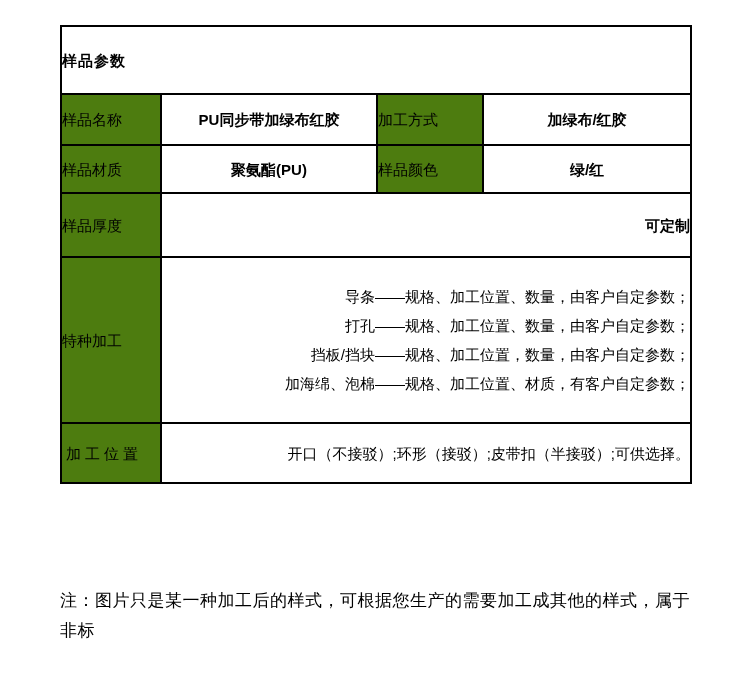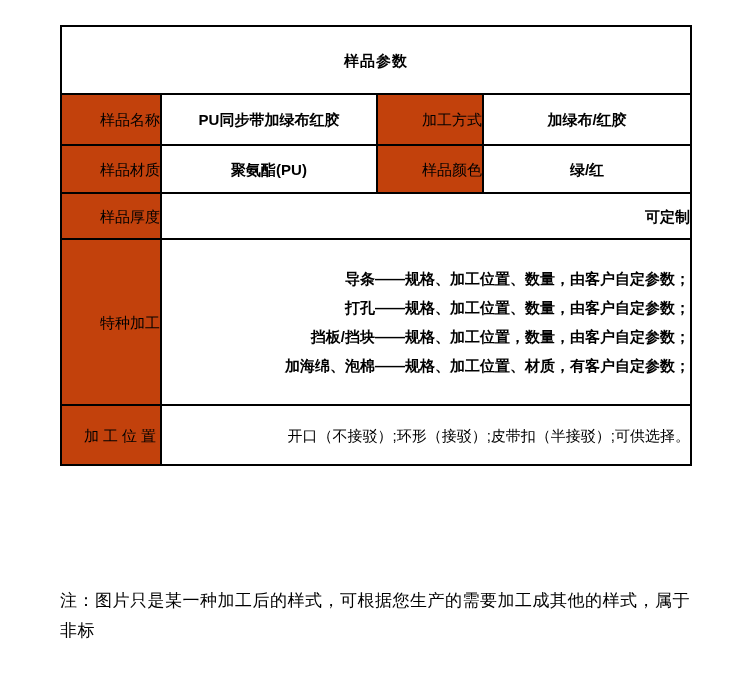--- a/index.html
+++ b/index.html
@@ -25,28 +25,27 @@
   .spec-table td {
     border: 2px solid #000000;
     padding: 0;
     vertical-align: middle;
     font-size: 15px;
     line-height: 1.4;
     word-break: break-all;
   }
   .title-cell {
     height: 66px;
-    text-align: center;
     font-size: 23px;
     font-weight: bold;
     letter-spacing: 1px;
   }
   .label-cell {
-    background: #c2410c;
-    text-align: right;
+    background: #4d7c0f;
+    text-align: left;
     font-weight: 400;
   }
   .label-spaced {
     letter-spacing: 4px;
     text-indent: 4px;
   }
   .value-bold {
     text-align: center;
     font-weight: bold;
     font-size: 16px;
@@ -56,25 +55,24 @@
     padding-left: 18px;
     padding-right: 10px;
     font-size: 16px;
   }
   .content-bold {
     font-weight: bold;
   }
   .multi-line div {
     line-height: 29px;
     white-space: nowrap;
-    font-weight: bold;
   }
   .row-sm   { height: 51px; }
   .row-sm2  { height: 48px; }
-  .row-md   { height: 46px; }
+  .row-md   { height: 64px; }
   .row-lg   { height: 166px; }
   .row-last { height: 60px; }
   .note-block {
     position: absolute;
     left: 60px;
     top: 586px;
     width: 636px;
     font-size: 17px;
     font-weight: normal;
     line-height: 30px;

